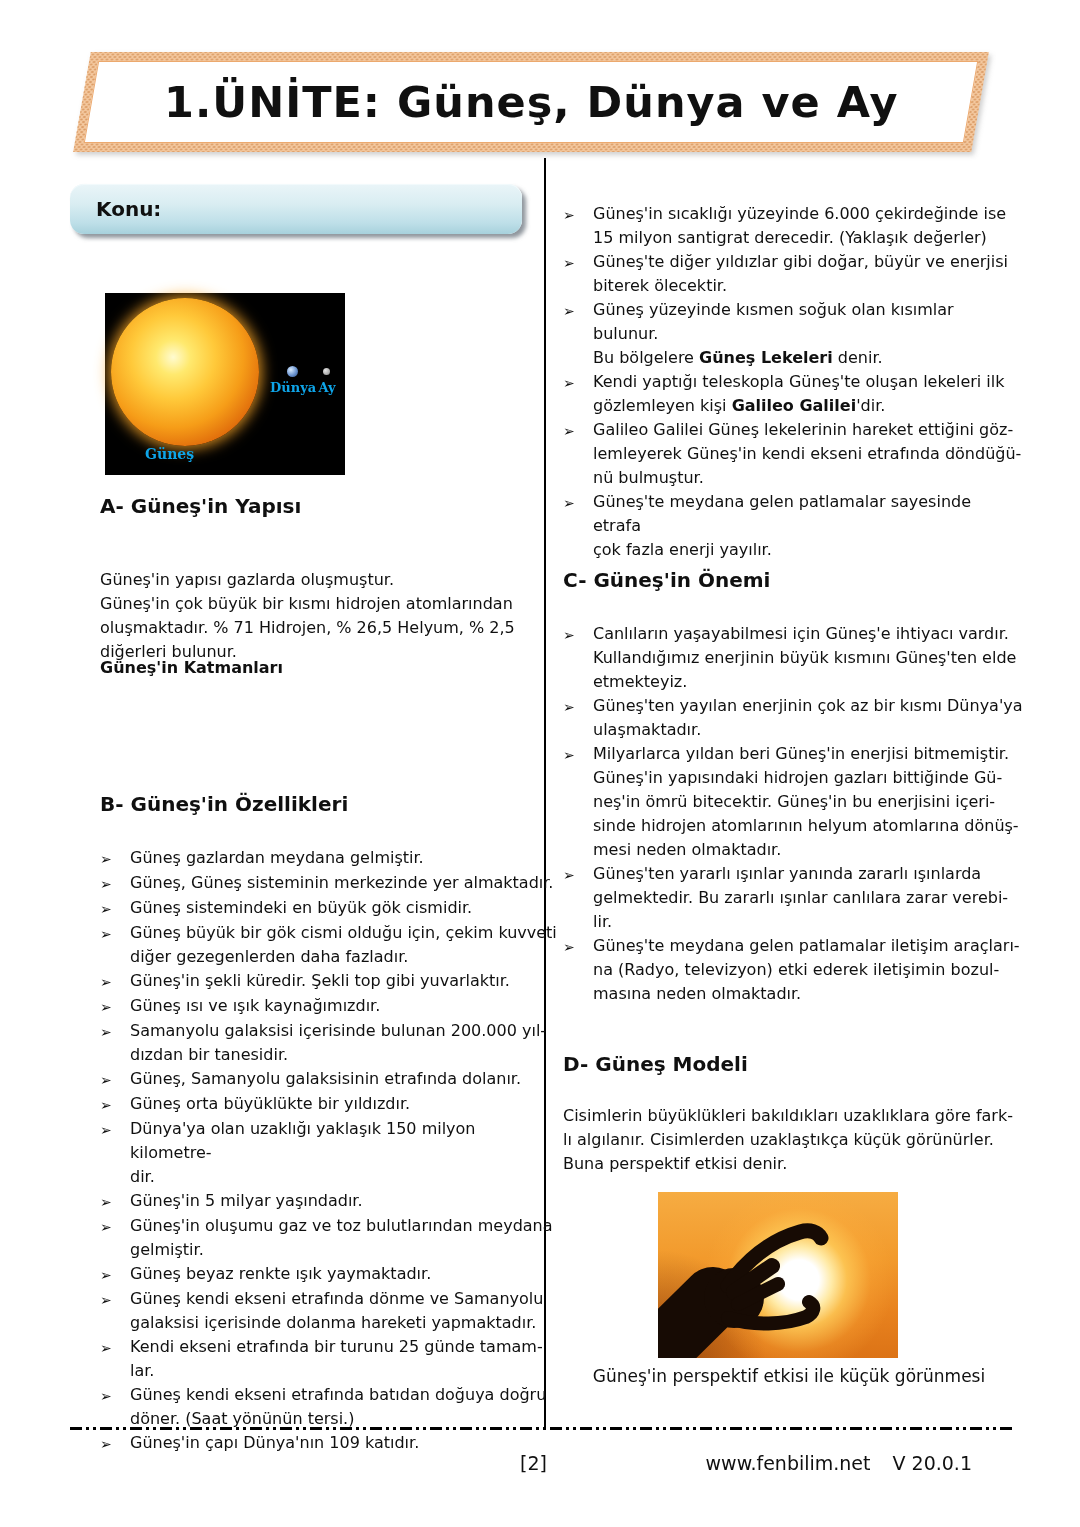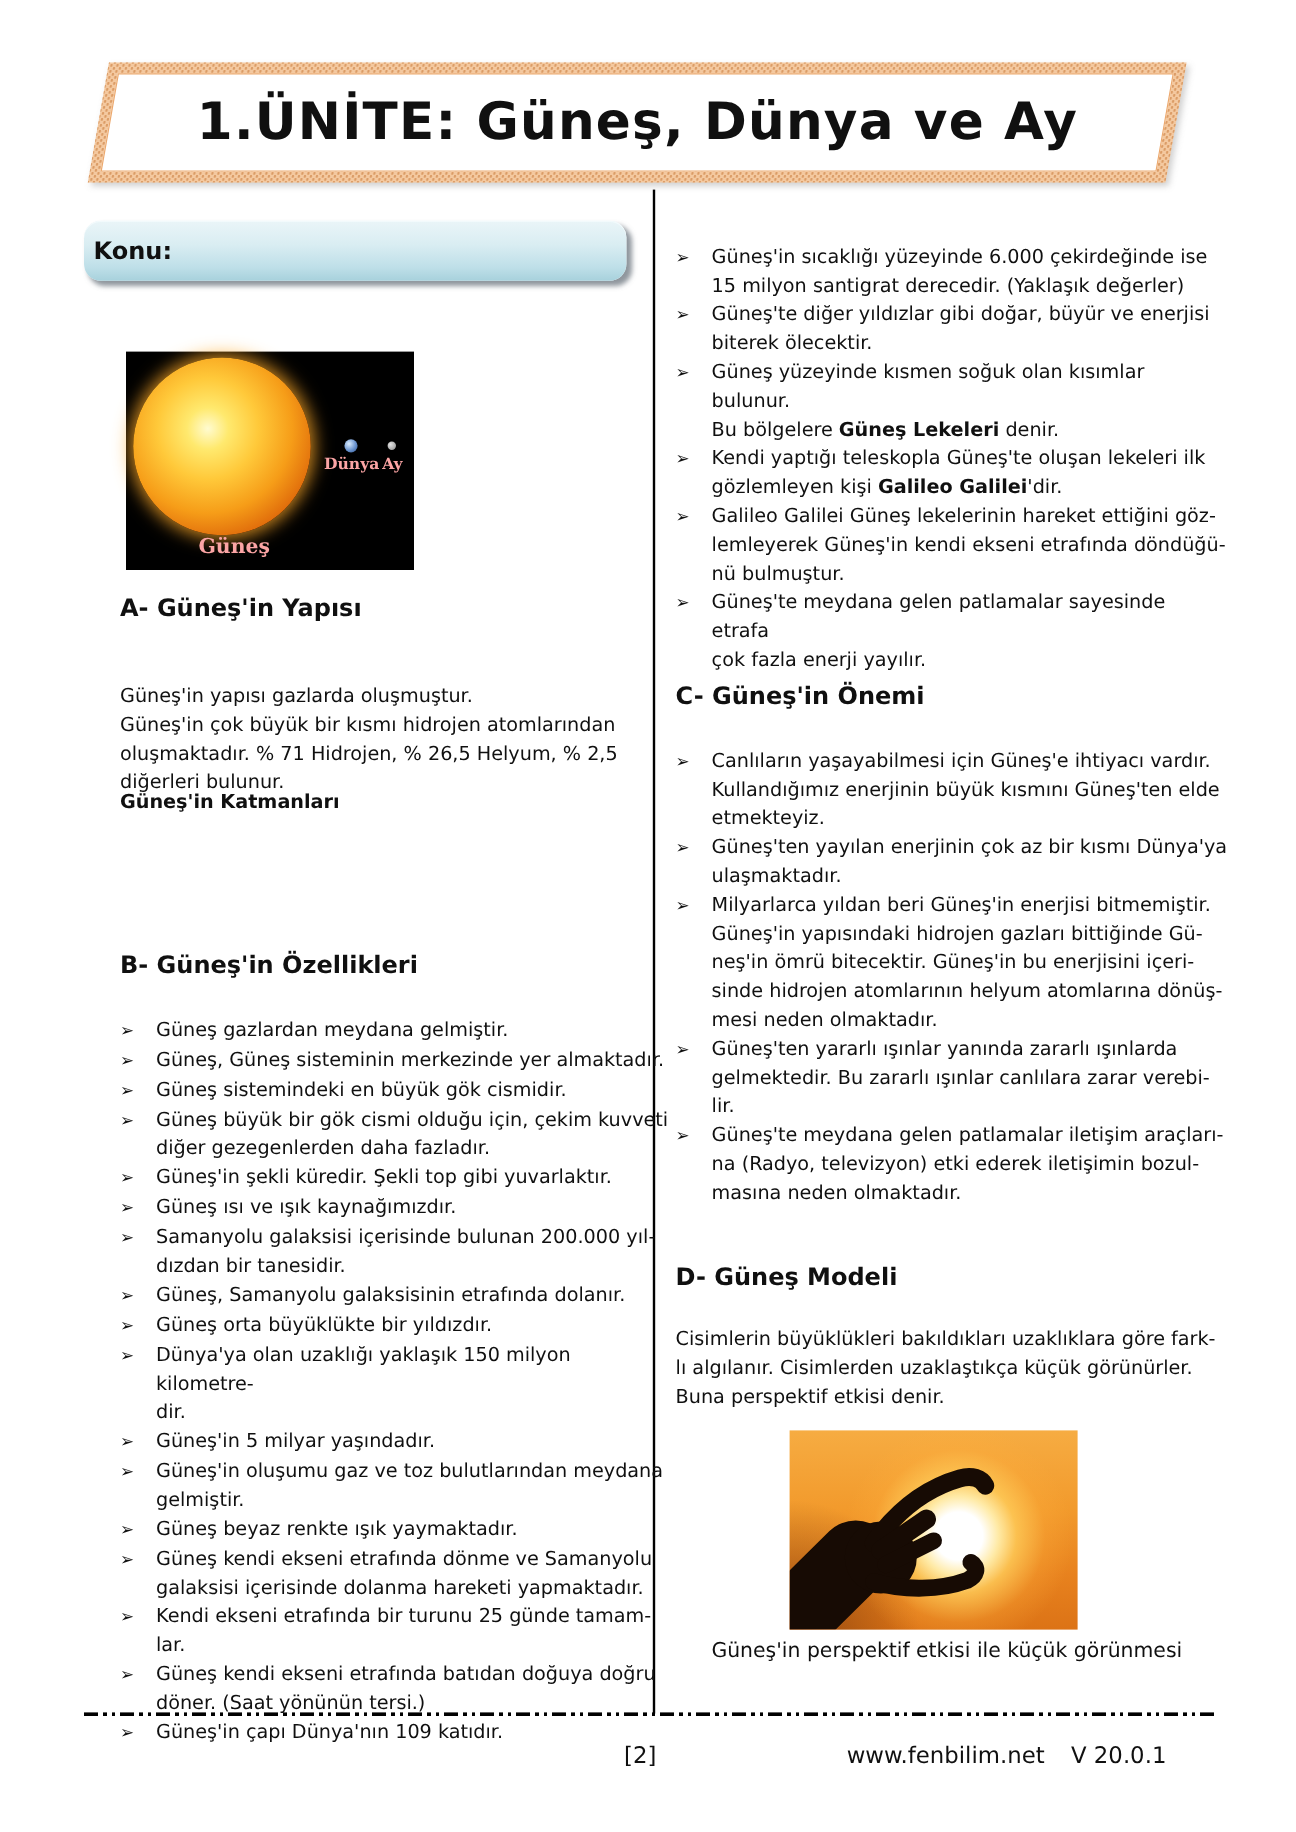--- a/index.html
+++ b/index.html
@@ -18,36 +18,36 @@
                 display:flex;align-items:center;justify-content:center;}
   .banner-title{transform:skewX(10deg);font-size:43px;font-weight:bold;letter-spacing:1px;white-space:nowrap;}
 
   
   .divider{position:absolute;left:544px;top:158px;width:2px;height:1270px;background:#000;}
 
   
   .topic-box{position:absolute;left:70px;top:184px;width:452px;height:50px;border-radius:14px;
              background:linear-gradient(180deg,#eaf5f8 0%,#d9edf2 40%,#bedfe8 78%,#a7d1dc 100%);
              box-shadow:4px 4px 4px rgba(95,105,115,.7), inset 0 1px 0 #f2fafc;
-             display:flex;align-items:center;padding:0 8px;font-size:20px;box-sizing:border-box;}
+             display:flex;align-items:center;padding:0 26px;font-size:20px;box-sizing:border-box;}
   .topic-label{font-weight:bold;margin-right:9px;}
 
   
   .figure-sun{position:absolute;left:105px;top:293px;width:240px;height:182px;background:#000;}
   .sun-ball{position:absolute;left:6px;top:5px;width:148px;height:148px;border-radius:50%;
             background:radial-gradient(circle at 42% 40%,#fffbd0 0%,#ffe96e 14%,#ffc93a 34%,#f69d18 57%,#e2700c 74%,#c35207 87%,#9d3d05 100%);
             box-shadow:0 0 14px 3px rgba(255,170,40,.8);}
   .earth-dot{position:absolute;left:182px;top:73px;width:11px;height:11px;border-radius:50%;
              background:radial-gradient(circle at 35% 35%,#d9ecff,#6a93cf 55%,#2c4f86);}
   .moon-dot{position:absolute;left:218px;top:75px;width:7px;height:7px;border-radius:50%;
             background:radial-gradient(circle at 35% 35%,#e4e4e4,#8a8a8a);}
-  .fig-label{position:absolute;color:#fca5a5;font-family:"DejaVu Serif",serif;font-size:13px;font-weight:bold;}
+  .fig-label{position:absolute;color:#0ea5e9;font-family:"DejaVu Serif",serif;font-size:13px;font-weight:bold;}
   .lbl-earth{left:165px;top:87px;width:46px;text-align:center;}
   .lbl-moon{left:208px;top:87px;width:28px;text-align:center;}
-  .lbl-sun{left:40px;top:153px;width:80px;text-align:right;font-size:17px;}
+  .lbl-sun{left:40px;top:153px;width:80px;text-align:left;font-size:14px;}
 
   
   .sec-h{position:absolute;font-size:20px;font-weight:bold;white-space:nowrap;}
   .txt{position:absolute;font-size:16px;line-height:24px;white-space:pre-line;}
   .subh{font-weight:bold;white-space:nowrap;}
   .blist{position:absolute;list-style:none;margin:0;padding:0;font-size:16px;line-height:24px;}
   .blist li{display:flex;}
   .bmark{width:30px;flex:none;font-size:14px;padding-top:1px;}
   .btext{flex:1;white-space:pre-line;}
 

